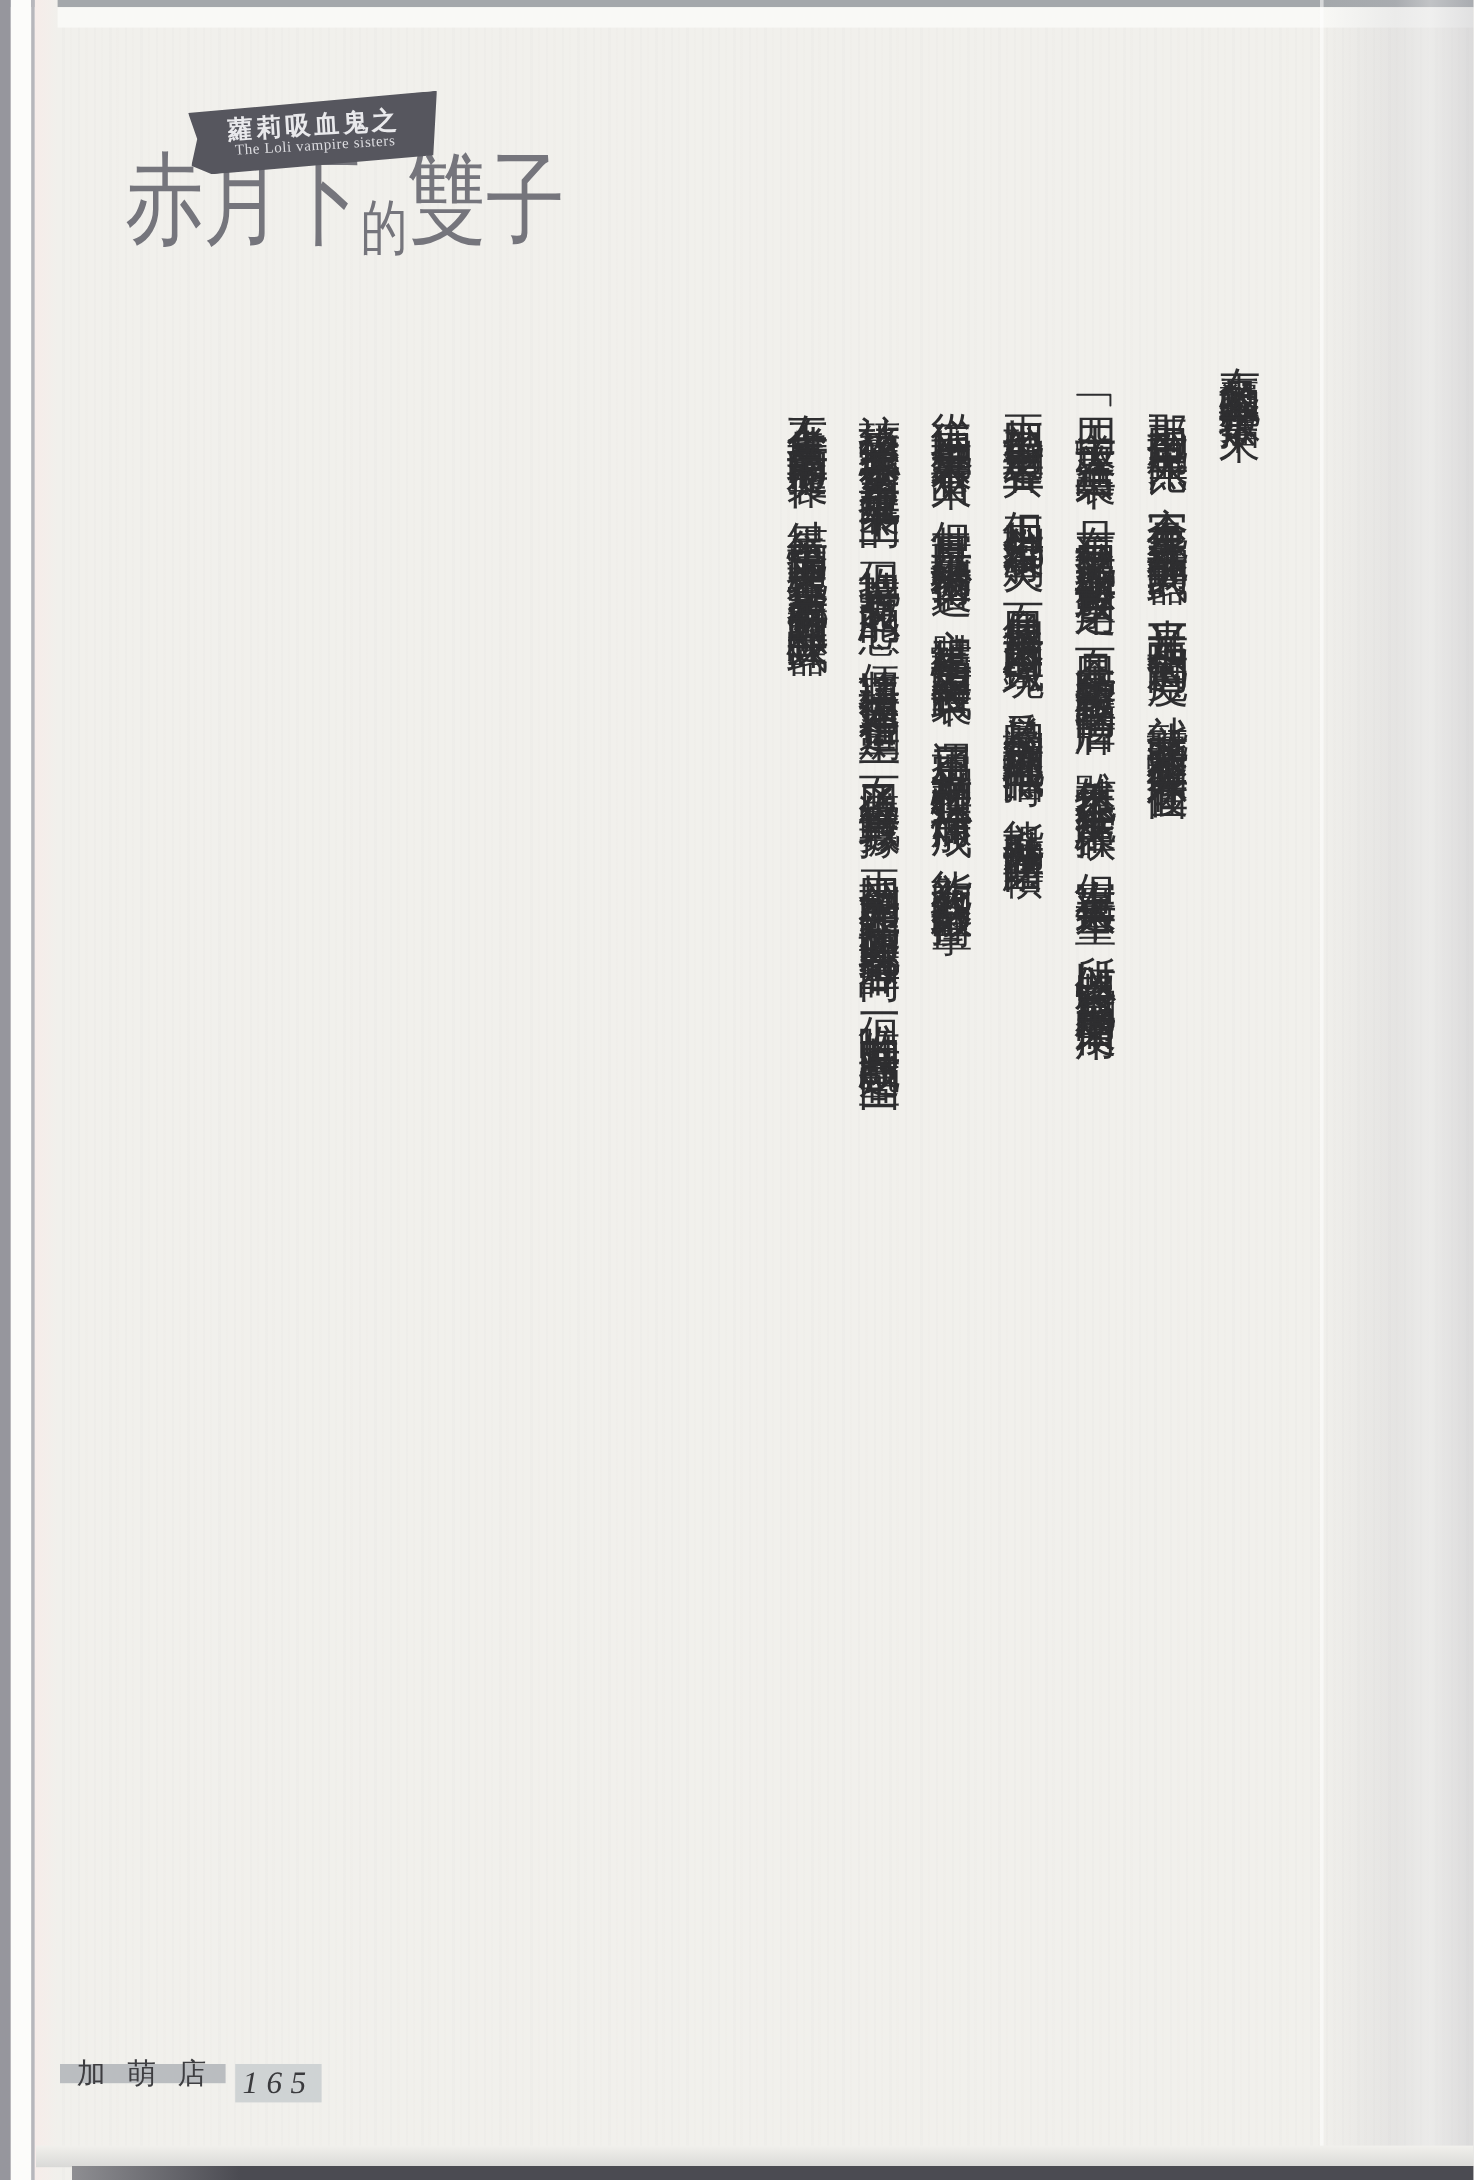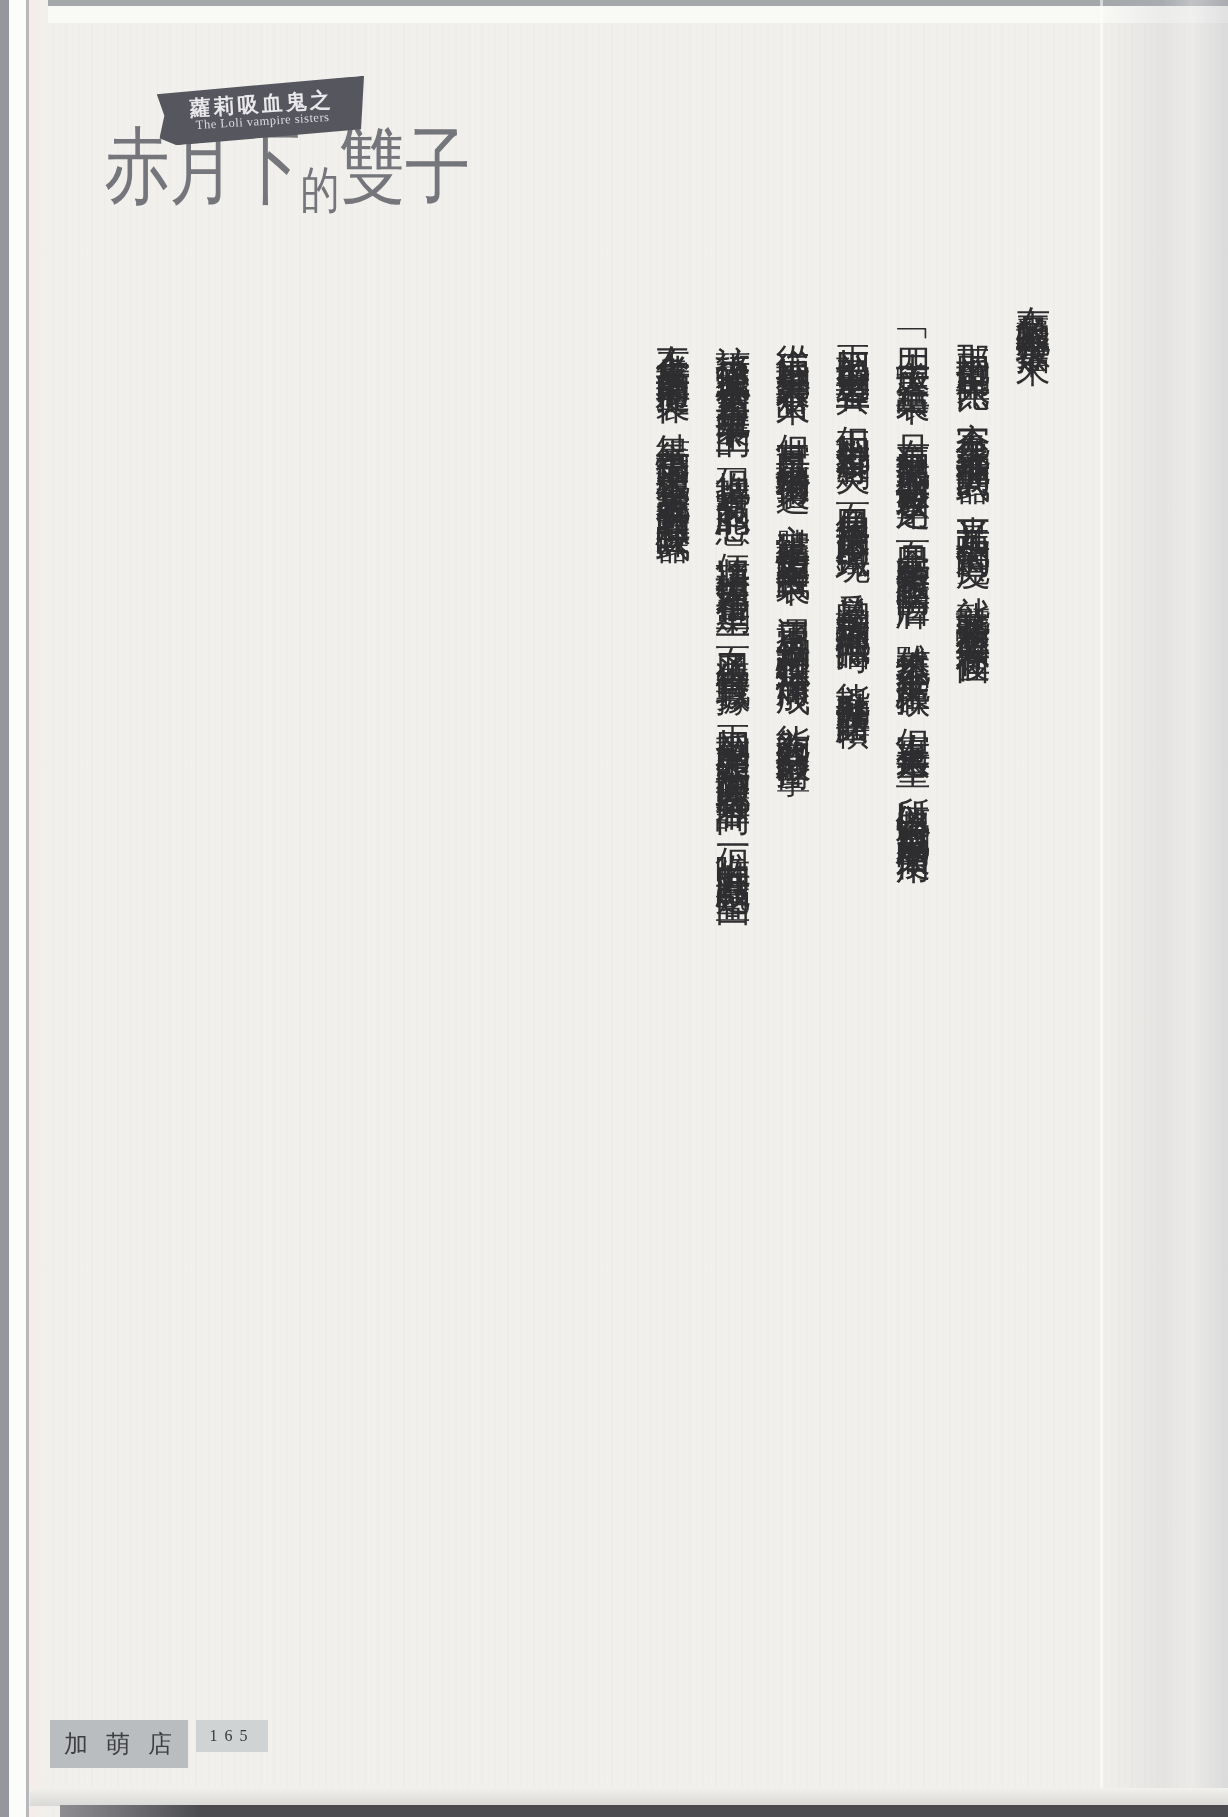--- a/index.html
+++ b/index.html
@@ -72,35 +72,35 @@
     writing-mode:vertical-rl;
     font-size:35px;letter-spacing:4.2px;line-height:60px;
     color:#2e2e30;
     overflow:hidden;
   }
   .para{margin:0;padding:0;}
   .para.indent{text-indent:39px;}
 
   
   .footer-imprint-band{
-    position:absolute;left:50px;top:1720px;width:138px;height:48px;
+    position:absolute;left:50px;top:1720px;width:138px;height:16px;
     background:#babdc0;display:flex;align-items:center;
   }
   .shop-name{
     font-family:"Liberation Sans","DejaVu Sans",sans-serif;
     font-size:24px;color:#3e3e41;letter-spacing:18px;
     padding-left:14px;white-space:nowrap;
   }
   .page-number-band{
     position:absolute;left:196px;top:1720px;width:72px;height:32px;
     background:#cfd3d4;display:flex;align-items:center;justify-content:center;
   }
   .page-number{
     font-family:"Liberation Serif","DejaVu Serif",serif;
-    font-size:16px;color:#3a3a3d;letter-spacing:7px;
+    font-style:italic;font-size:26px;color:#3a3a3d;letter-spacing:7px;
   }
 </style>
 </head>
 <body>
 
 <div class="paper-texture"></div>
 
 <div class="edge-top"></div>
 <div class="edge-top-white"></div>
 <div class="page-curve"></div>

